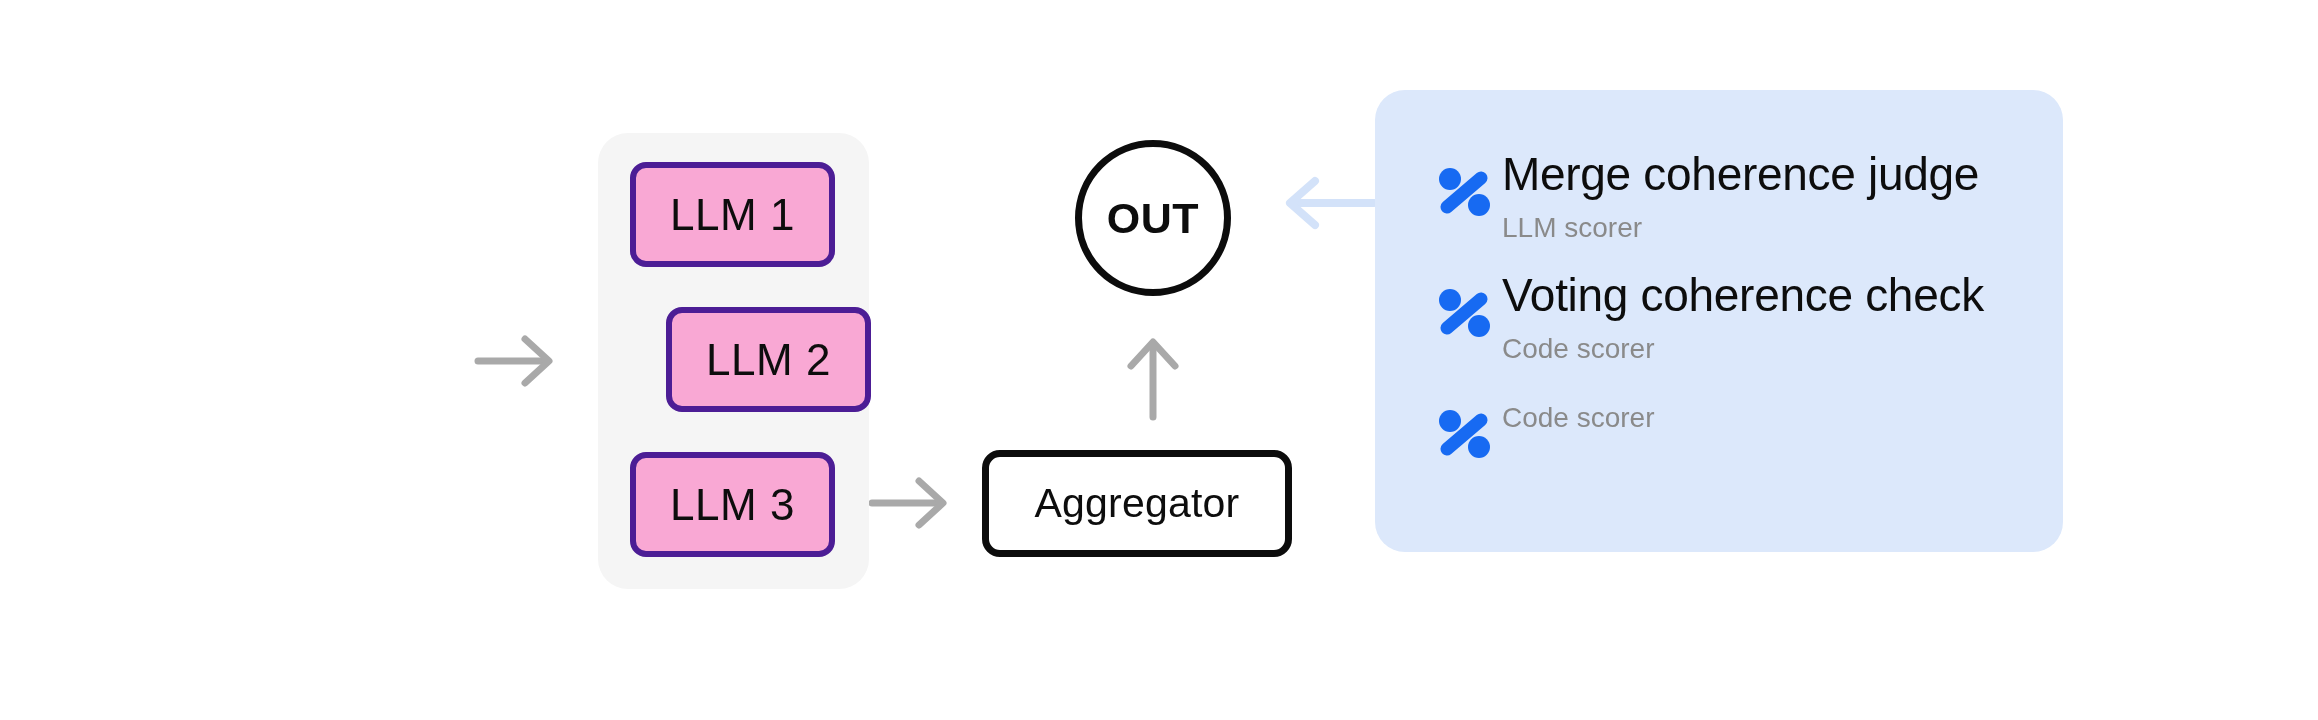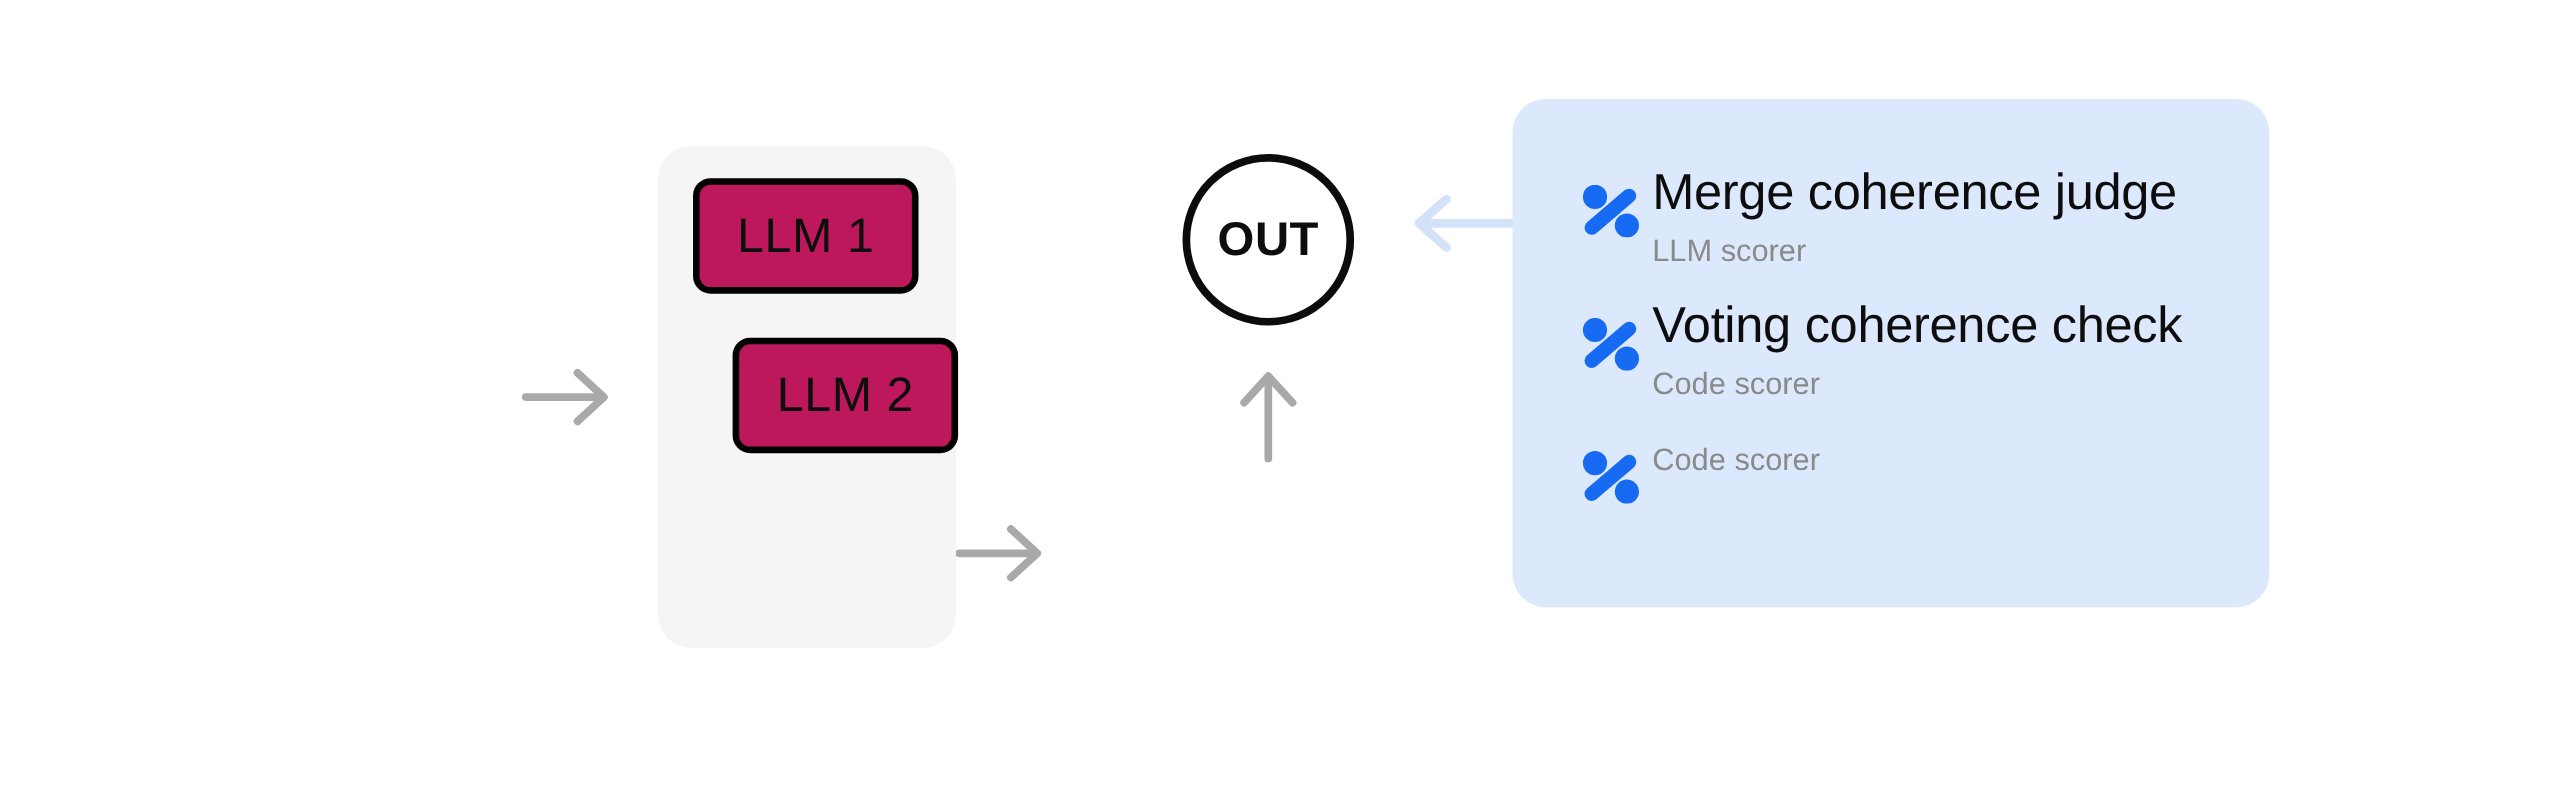--- a/index.html
+++ b/index.html
@@ -48,22 +48,22 @@
     left: 598px; top: 133px;
     width: 271px; height: 456px;
     background: #f5f5f5;
     border-radius: 30px;
   }
   .llm-box {
     position: absolute;
     left: 32px;
     width: 205px; height: 105px;
     box-sizing: border-box;
-    background: #be185d;
-    border: 6px solid #000000;
+    background: #f9a8d4;
+    border: 6px solid #4c1d95;
     border-radius: 16px;
     display: flex;
     align-items: center;
     justify-content: center;
   }
   .llm-box .node-label { font-size: 44px; }
   .llm-box-1 { top: 29px; }
   .llm-box-2 { top: 174px; margin-left: 36px; }
   .llm-box-3 { top: 319px; }
   
@@ -134,22 +134,28 @@
   </svg>
 
 
   <div class="llm-group">
     <div class="llm-box llm-box-1">
       <span class="node-label">LLM 1</span>
     </div>
     <div class="llm-box llm-box-2">
       <span class="node-label">LLM 2</span>
     </div>
+    <div class="llm-box llm-box-3">
+      <span class="node-label">LLM 3</span>
+    </div>
   </div>
 
+  <div class="node aggregator-node">
+    <span class="node-label">Aggregator</span>
+  </div>
 
   <div class="node circle-node out-node">
     <span class="node-label">OUT</span>
   </div>
 
   <div class="scorer-panel">
 
     <div class="scorer-item">
       <svg class="scorer-icon" width="52" height="48" viewBox="0 0 52 48" xmlns="http://www.w3.org/2000/svg">
         <circle cx="12" cy="11" r="11" fill="#176af2"></circle>

